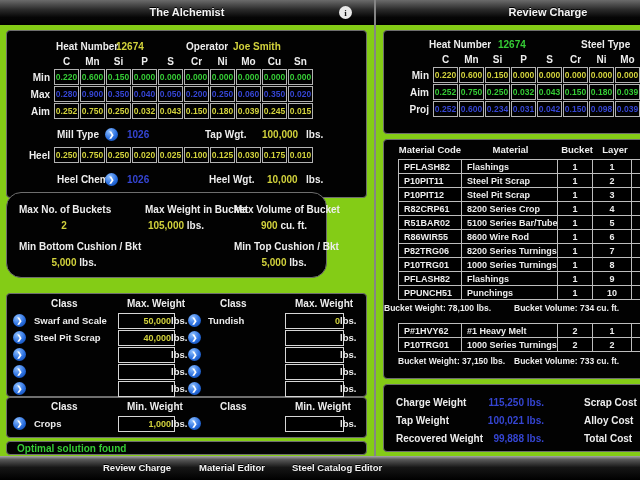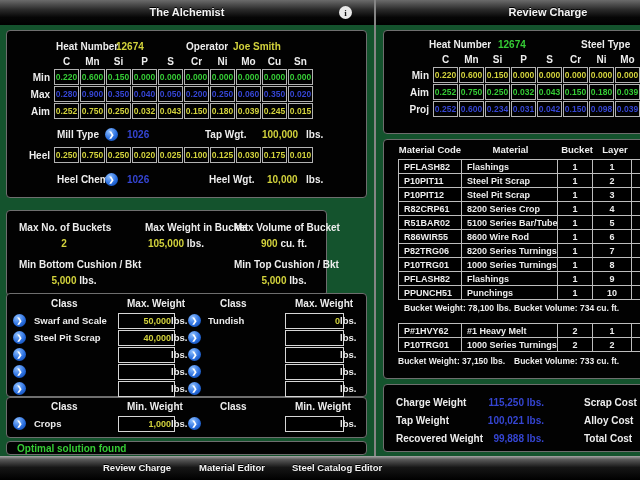--- a/index.html
+++ b/index.html
@@ -1,18 +1,18 @@
 <!DOCTYPE html>
 <html><head>
 <meta charset="utf-8">
 <style>
   html,body{margin:0;padding:0;}
   body{font-family:"Liberation Sans",sans-serif;background:#ffffff;}
   #stage{position:relative;width:644px;height:484px;background:#ffffff;overflow:hidden;}
-  .pane{position:absolute;top:0;height:480px;background:#14532d;overflow:hidden;}
+  .pane{position:absolute;top:0;height:480px;background:#84cc16;overflow:hidden;}
   #pane-left{left:0;width:374px;}
   #pane-right{left:376px;width:264px;}
   #pane-right-inner{position:absolute;left:0;top:0;width:344px;height:480px;}
   #seam{position:absolute;left:374px;top:0;width:2px;height:480px;background:#858585;}
   .titlebar{position:absolute;left:0;top:0;right:0;height:25px;
     background:linear-gradient(180deg,#6b6b6b 0%,#2b2b2b 38%,#060606 70%,#000 100%);}
   .titlebar .title{position:absolute;left:0;right:0;top:0;line-height:25px;text-align:center;
     color:#f4f4f4;font-size:11px;font-weight:bold;text-shadow:0 -1px 0 #000;}
   .infoicon{position:absolute;right:22px;top:6px;width:13px;height:13px;border-radius:50%;
     background:#e9e9e9;color:#151515;font-size:9px;font-weight:bold;font-family:"Liberation Serif",serif;
@@ -167,21 +167,21 @@
       <div class="trow" style="top:141px;">
         <span class="t" style="left:50px;top:2px;">Heel Chem</span>
         <span class="disc" style="position:absolute;left:98px;top:1px;">❯</span>
         <span class="t blue" style="left:120px;top:2px;">1026</span>
         <span class="t" style="left:202px;top:2px;">Heel Wgt.</span>
         <span class="t yellow" style="left:260px;top:2px;">10,000</span>
         <span class="t" style="left:299px;top:2px;">lbs.</span>
       </div>
     </div>
 
-    <div class="box" style="left:6px;top:210px;width:321px;height:86px;">
+    <div class="box" style="left:6px;top:192px;width:321px;height:86px;border-radius:15px;">
       <span class="bc" style="left:12px;top:11px;width:90px;">Max No. of Buckets</span>
       <span class="bc" style="left:119px;top:11px;width:100px;margin-left:19px;">Max Weight in Bucket</span>
       <span class="bc" style="left:227px;top:11px;width:100px;">Max Volume of Bucket</span>
 
       <span class="bc" style="left:12px;top:27px;width:90px;"><span class="yellow">2</span></span>
       <span class="bc" style="left:119px;top:27px;width:100px;"><span class="yellow">105,000</span> <span>lbs.</span></span>
       <span class="bc" style="left:227px;top:27px;width:100px;"><span class="yellow">900</span> <span>cu. ft.</span></span>
 
       <span class="bc" style="left:12px;top:48px;width:110px;">Min Bottom Cushion / Bkt</span>
       <span class="bc" style="left:227px;top:48px;width:100px;">Min Top Cushion / Bkt</span>
@@ -436,21 +436,21 @@
             <span class="mcell mc-extra"></span>
           </div>
             <div class="mrow">
             <span class="mcell mc-code">PPUNCH51</span>
             <span class="mcell mc-mat">Punchings</span>
             <span class="mcell mc-bkt">1</span>
             <span class="mcell mc-lyr">10</span>
             <span class="mcell mc-extra"></span>
           </div>
           </div>
-        <span class="msum" style="left:20px;top:163px;">Bucket Weight: 78,100 lbs.</span>
+        <span class="msum" style="left:0;top:163px;">Bucket Weight: 78,100 lbs.</span>
         <span class="msum" style="left:130px;top:163px;">Bucket Volume: 734 cu. ft.</span>
 
         <div class="mtable" style="left:14px;top:183px;">
 
         <div class="mrow">
             <span class="mcell mc-code">P#1HVY62</span>
             <span class="mcell mc-mat">#1 Heavy Melt</span>
             <span class="mcell mc-bkt">2</span>
             <span class="mcell mc-lyr">1</span>
             <span class="mcell mc-extra"></span>

